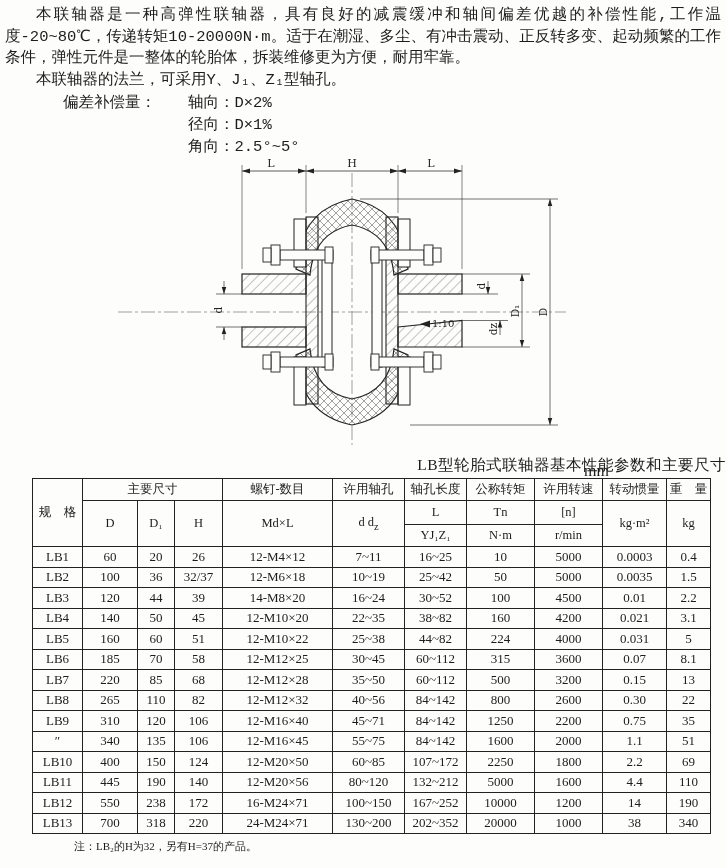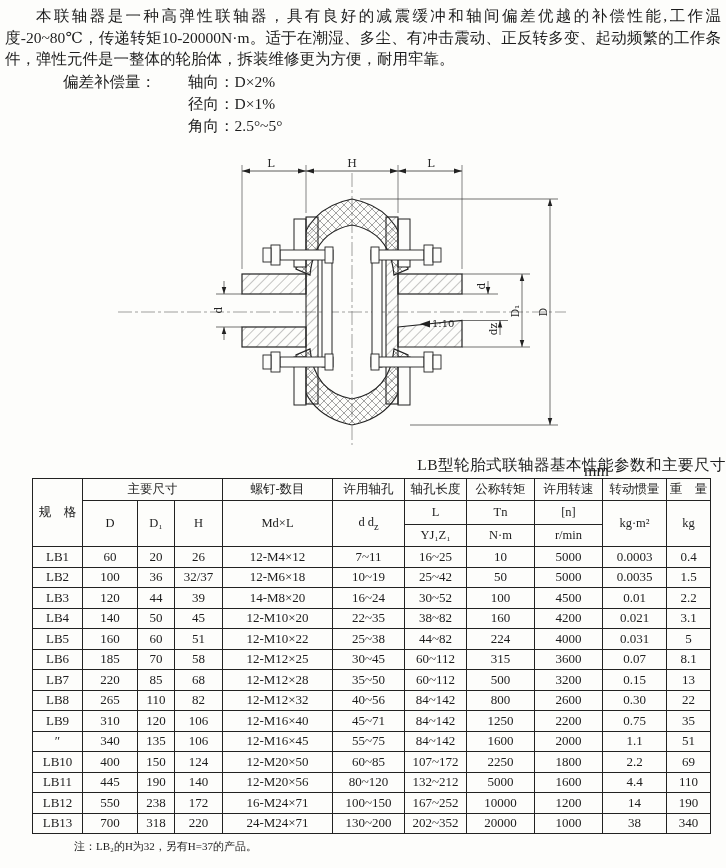--- a/index.html
+++ b/index.html
@@ -2,21 +2,21 @@
 <html><head>
 <meta charset="utf-8">
 <style>
   * { margin:0; padding:0; box-sizing:border-box; }
   body { font-family:"Liberation Serif","DejaVu Serif",serif; background:#e8e8e8; }
   .page {
     position:relative; width:726px; height:868px; margin:0 auto;
     background:#fdfdfb; color:#1c1c1c; overflow:hidden;
   }
   
-  .intro { position:absolute; top:5px; left:5px; width:716px; font-size:15.5px; line-height:21.5px; }
+  .intro { position:absolute; top:5px; left:5px; width:716px; font-size:15.5px; line-height:21.5px;font-family:Liberation Mono, monospace; }
   .intro p { text-indent:2em; text-align:justify; }
   .comp { display:flex; margin-left:58px; margin-top:1px;gap:32px; }
   .comp-label { line-height:22px; white-space:nowrap; }
   .comp-items div { line-height:22px; white-space:nowrap; }
   
   .diagram { position:absolute; top:157px; left:0; }
   .diagram text { font-family:"DejaVu Serif","Liberation Serif",serif; fill:#222; }
   
   .tbl-title { position:absolute; top:455px; left:0; width:726px; text-align:right;
                font-size:15.5px; letter-spacing:0.5px; }
@@ -35,20 +35,21 @@
   
   .footnote { position:absolute; top:839px; left:30px; font-size:11px;margin-left:44px; }
 </style>
 </head>
 <body>
 
 <div class="page">
 
   <div class="intro">
     <p>本联轴器是一种高弹性联轴器，具有良好的减震缓冲和轴间偏差优越的补偿性能,工作温度-20~80℃，传递转矩10-20000N·m。适于在潮湿、多尘、有冲击震动、正反转多变、起动频繁的工作条件，弹性元件是一整体的轮胎体，拆装维修更为方便，耐用牢靠。</p>
+    <p>本联轴器的法兰，可采用Y、J₁、Z₁型轴孔。</p>
     <div class="comp">
       <div class="comp-label">偏差补偿量：</div>
       <div class="comp-items">
         <div>轴向：D×2%</div>
         <div>径向：D×1%</div>
         <div>角向：2.5°~5°</div>
       </div>
     </div>
   </div>
 

